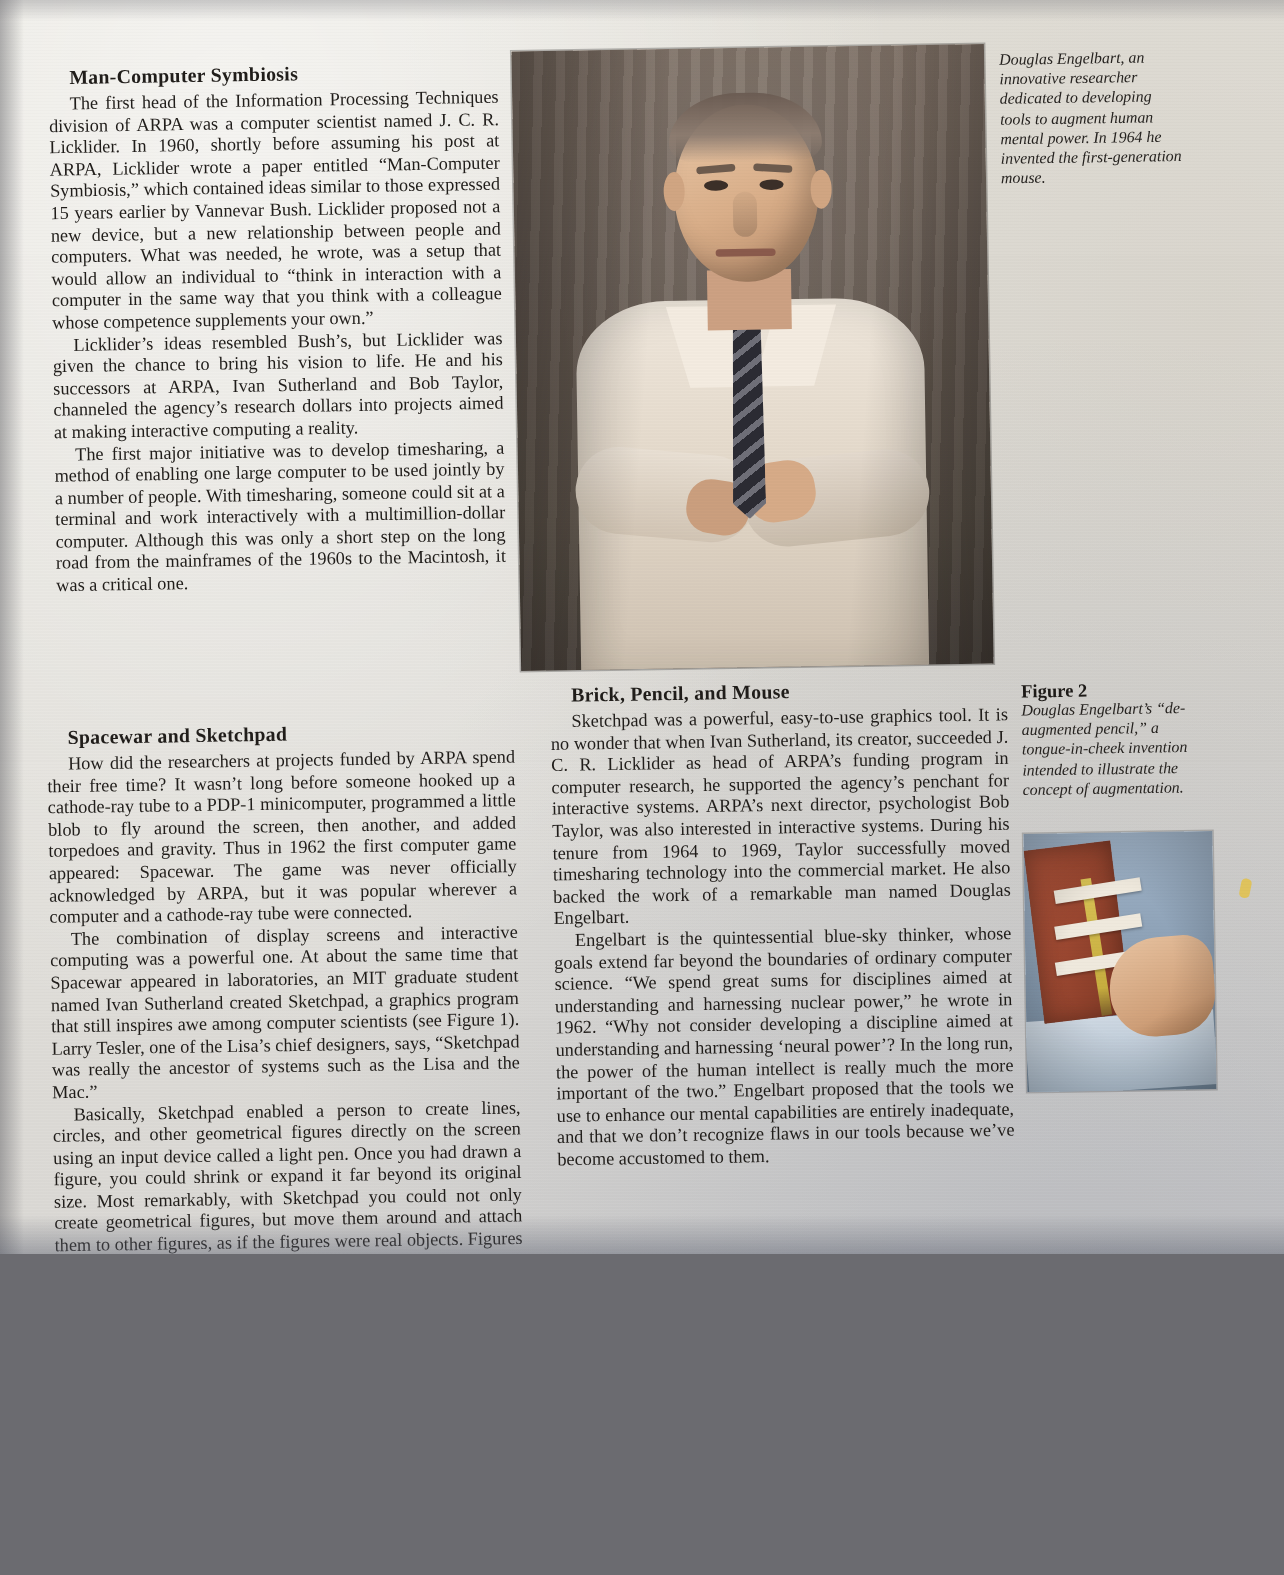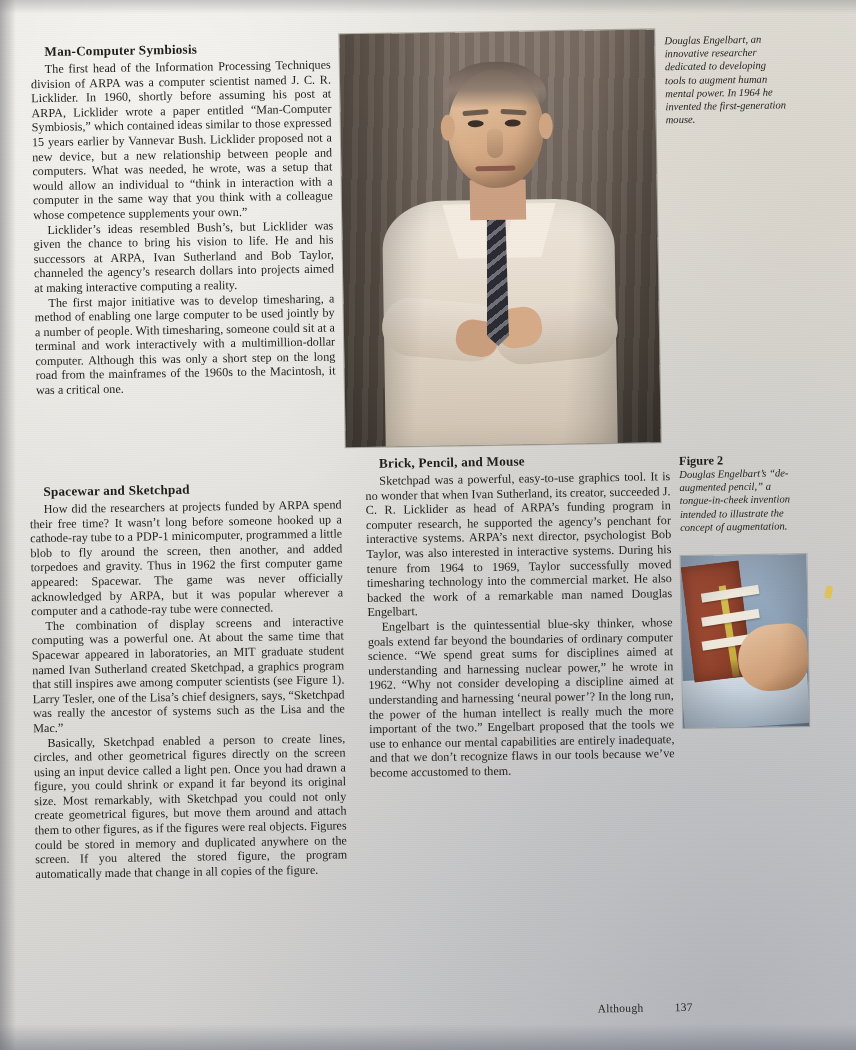--- a/index.html
+++ b/index.html
@@ -3,21 +3,21 @@
 <meta charset="utf-8">
 <style>
   html, body {
     margin: 0;
     padding: 0;
     background: #6b6b70;
   }
   #page {
     position: relative;
     width: 856px;
-    height: 1050px;
+    height: 836px;
     overflow: hidden;
     background: #cfcdc8;
     font-family: "Liberation Serif", serif;
   }
   
   #paper {
     position: absolute;
     left: 0; top: 0;
     width: 856px;
     height: 1050px;

